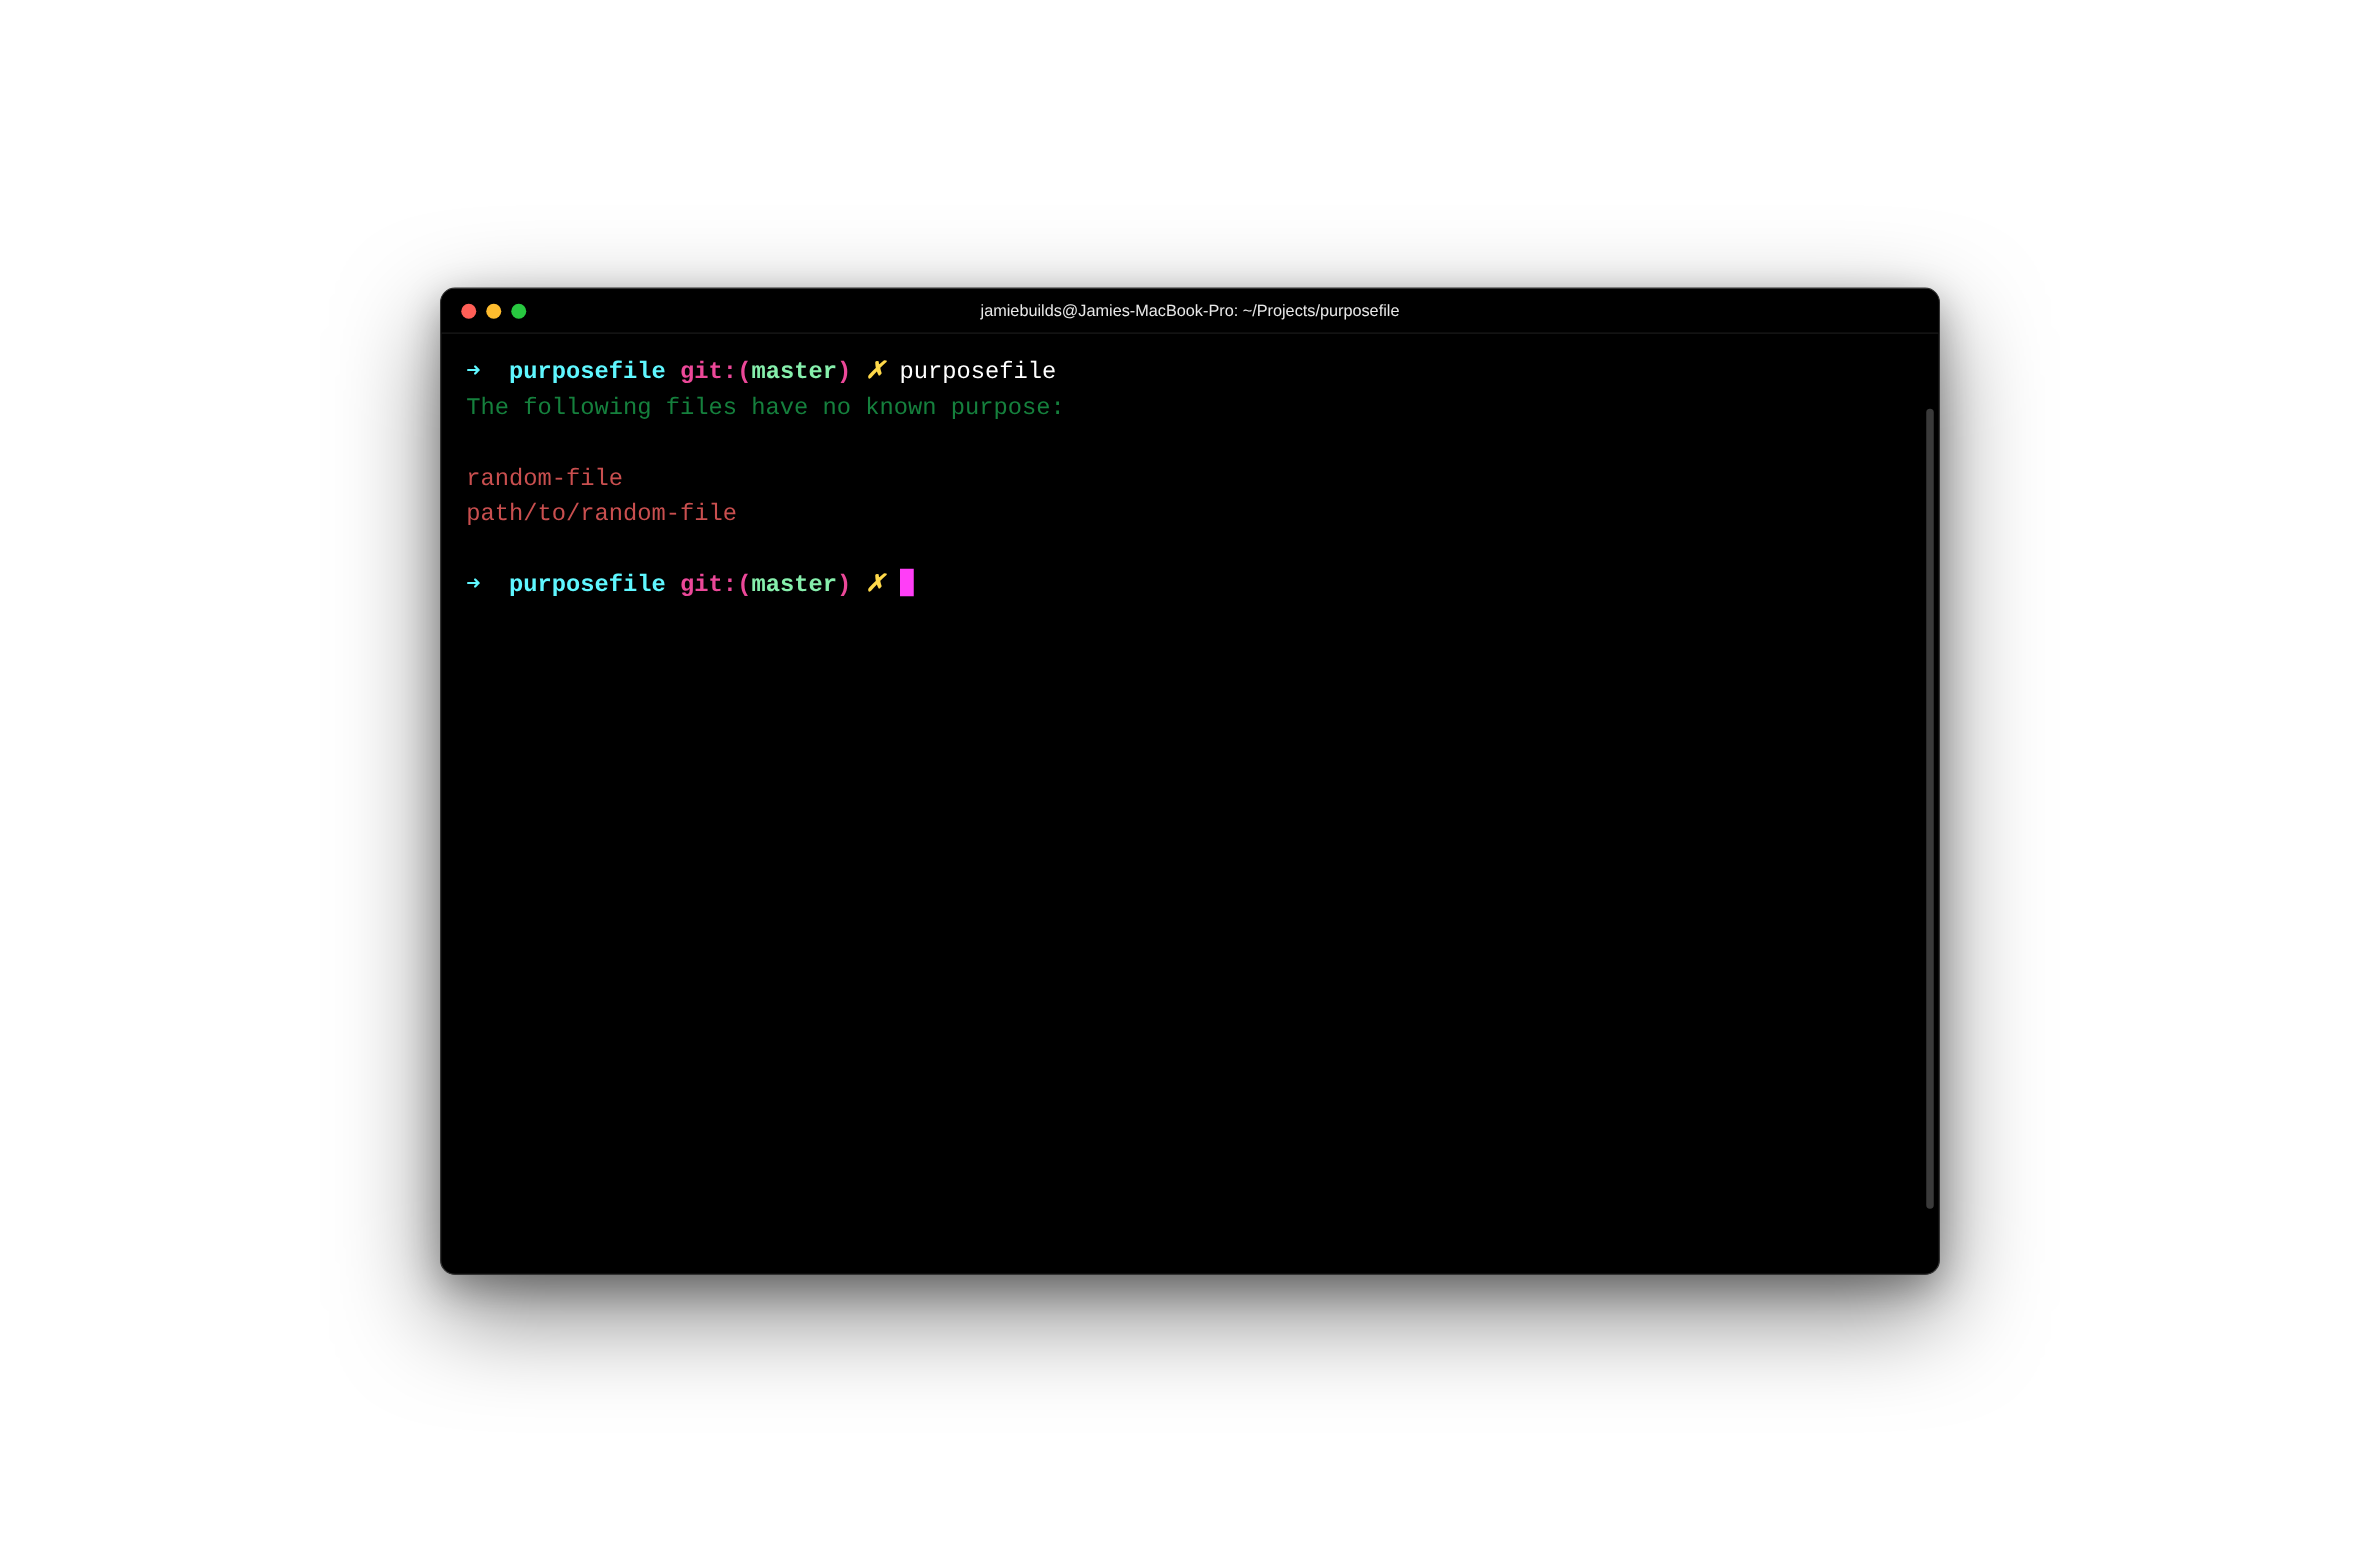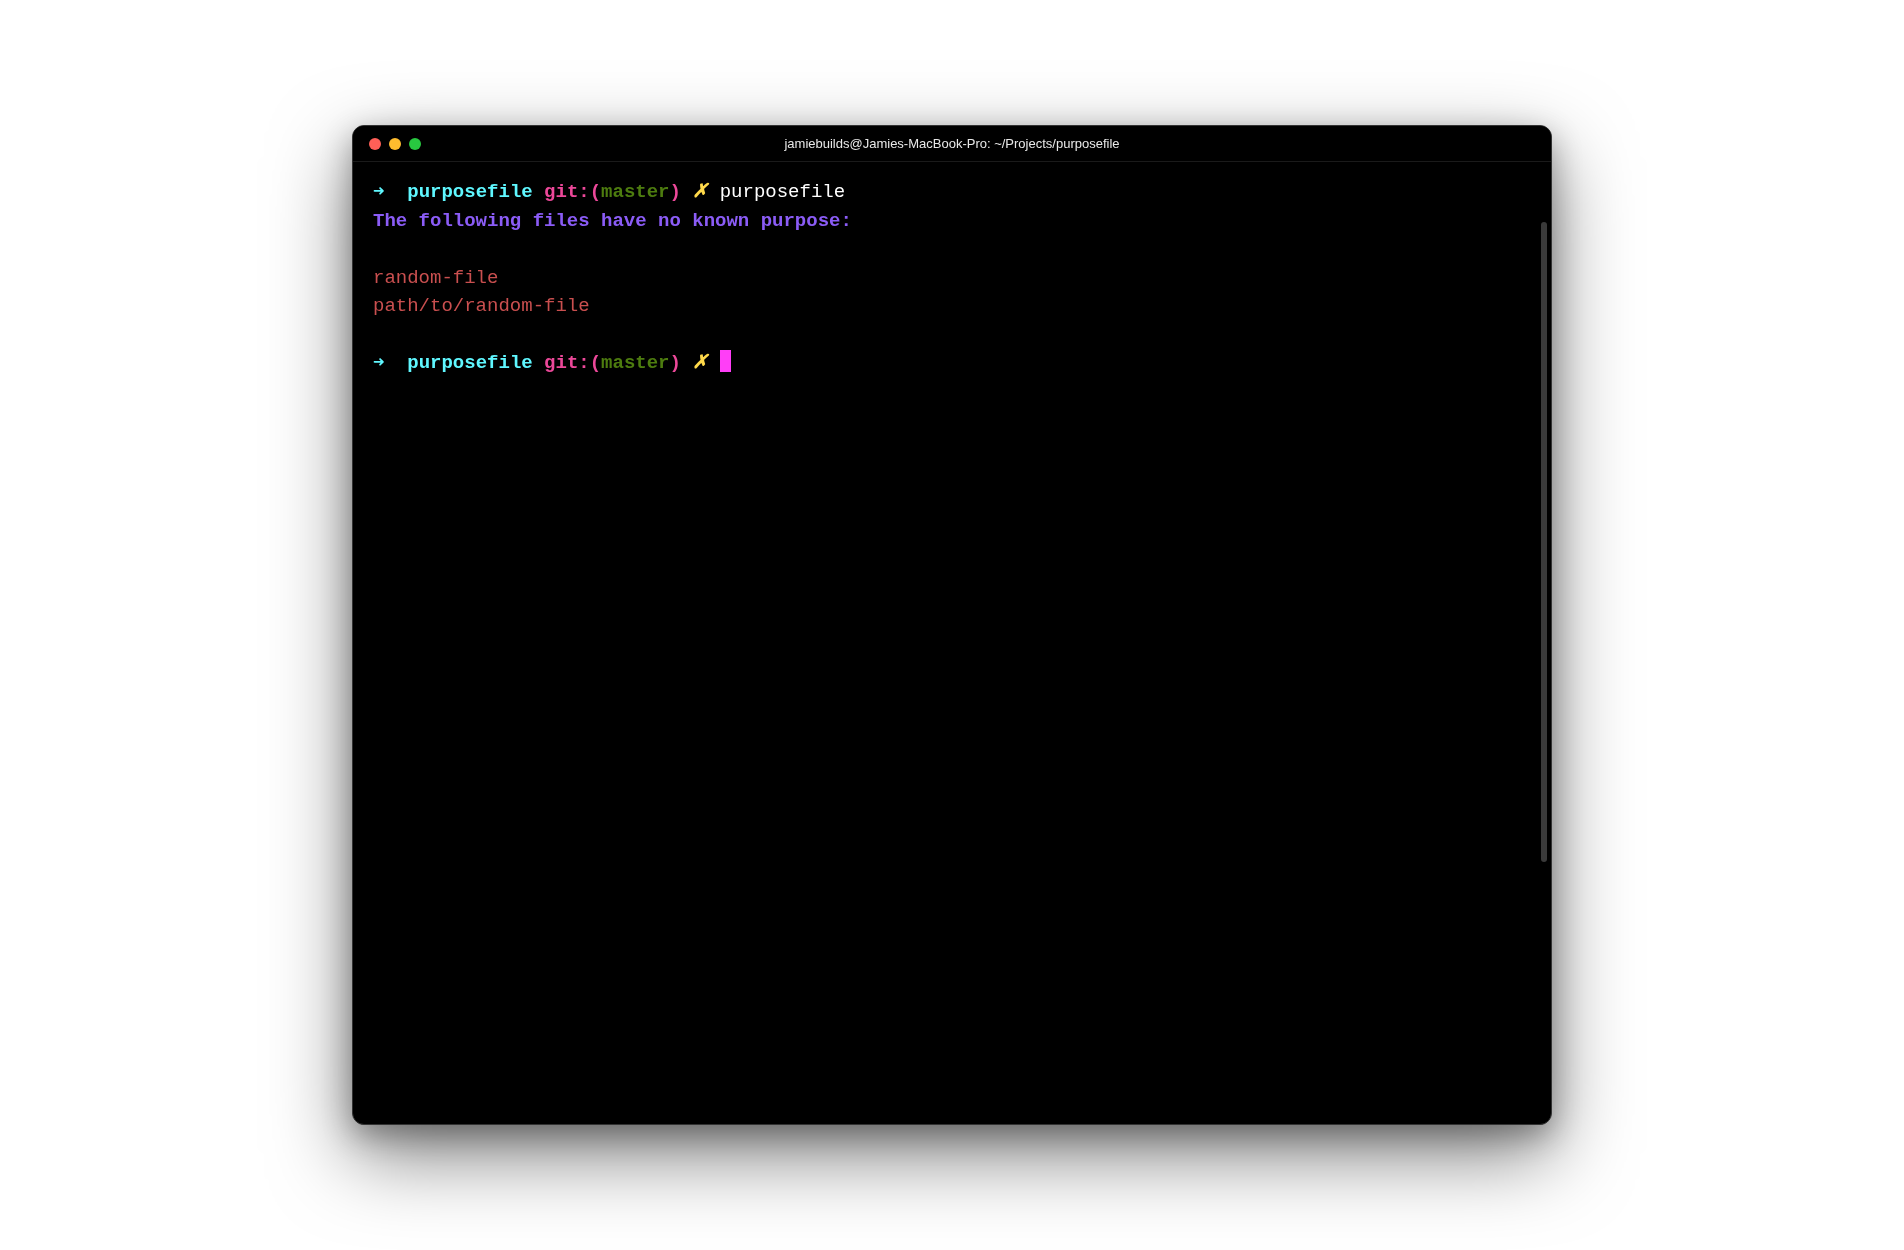--- a/index.html
+++ b/index.html
@@ -12,21 +12,21 @@
       background: #ffffff;
       display: flex;
       justify-content: center;
       align-items: center;
       min-height: 100vh;
       font-family: -apple-system, BlinkMacSystemFont, sans-serif;
     }
     
     .terminal-window {
       width: 1200px;
-      height: 1000px;
+      height: 790px;
       background: #000000;
       border-radius: 12px;
       box-shadow: 0 30px 80px rgba(0, 0, 0, 0.5), 0 10px 30px rgba(0, 0, 0, 0.3);
       overflow: hidden;
       display: flex;
       flex-direction: column;
       border: 1px solid #333;
     }
     
     .title-bar {
@@ -88,38 +88,38 @@
       color: #5ff7ff;
       font-weight: bold;
     }
     
     .prompt-git {
       color: #ec4899;
       font-weight: bold;
     }
     
     .prompt-branch {
-      color: #4d7c0f;
+      color: #86efac;
       font-weight: bold;
       margin-top: 17px;
     }
     
     .prompt-dirty {
       color: #ffd94a;
       font-weight: bold;
       font-style: italic;
     }
     
     .cmd-text {
       color: #ffffff;
     }
     
     .output-header {
-      color: #8b5cf6;
-      font-weight: bold;
+      color: #15803d;
+      font-weight: normal;
     }
     
     .output-file {
       color: #c94f4f;
     }
     
     .output-footer {
       color: #ff6b7e;
       font-weight: bold;
     }

